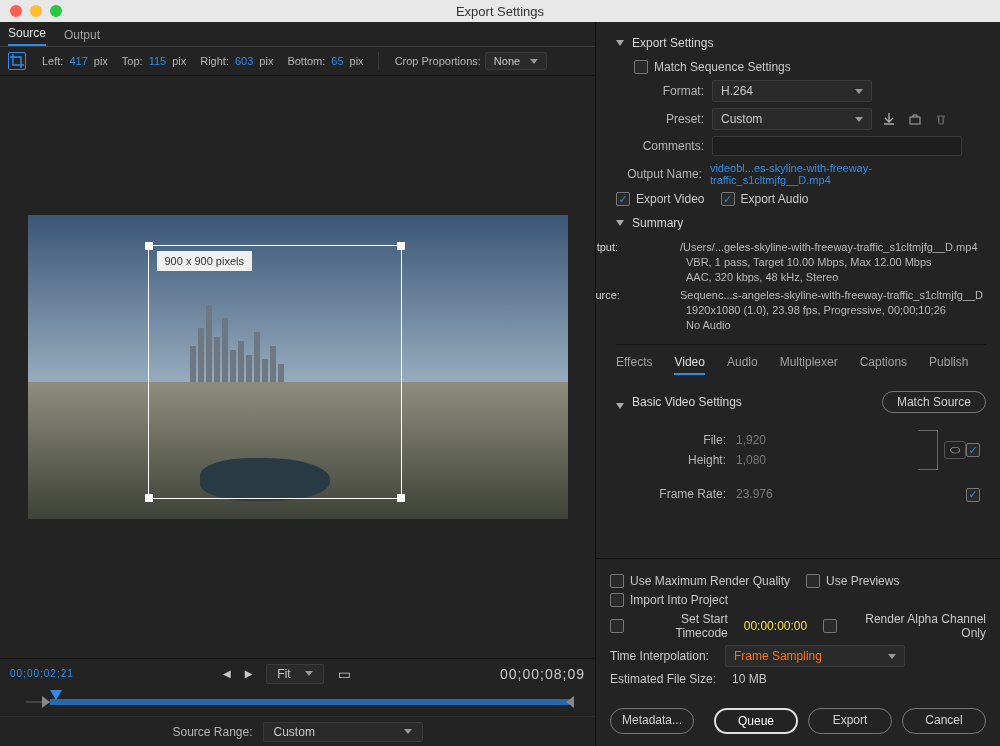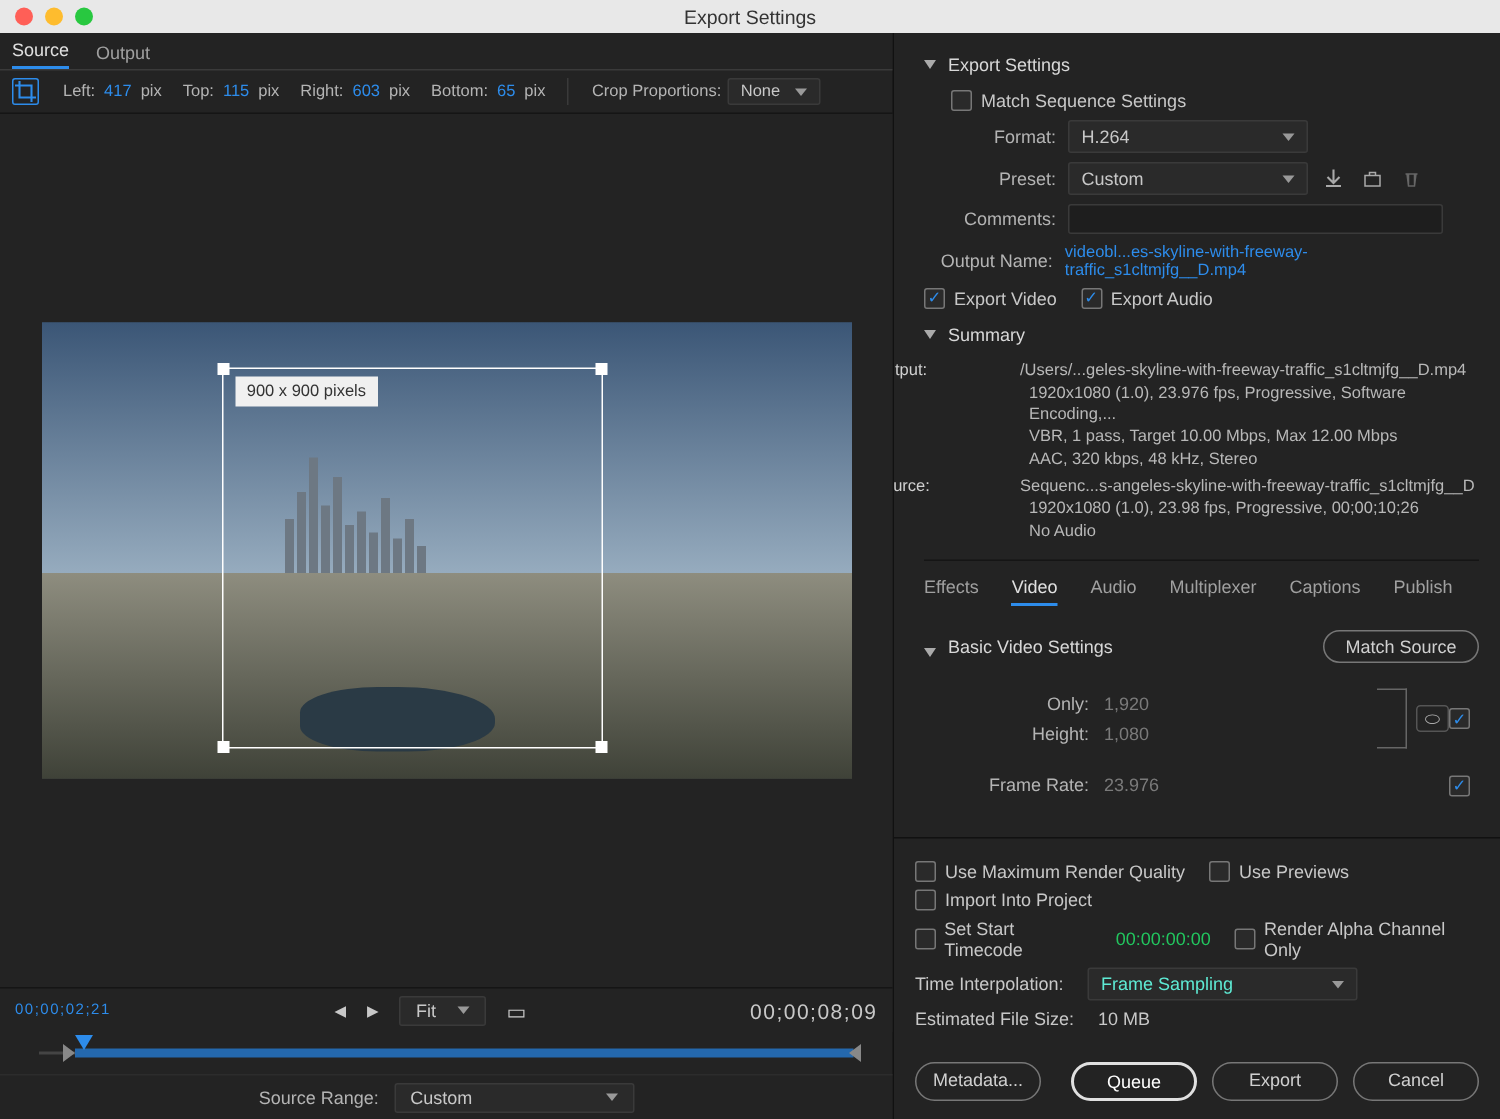--- a/index.html
+++ b/index.html
@@ -94,27 +94,27 @@
 .dim-label { width:120px; text-align:right; color:#b4b4b4; padding-right:10px;}
 .dim-val { color:#7a7a7a; width:50px;}
 .link-bracket { width:20px; height:40px; border-right:1px solid #666; border-top:1px solid #666; border-bottom:1px solid #666; margin-left:10px;}
 .small-cb { width:14px; height:14px; border:1px solid #777; display:inline-flex; align-items:center; justify-content:center; background:#2a2a2a; border-radius:2px;}
 .small-cb.checked::after { content:"✓"; color:#2d8ceb; font-size:11px;}
 .dim-cb-col { margin-left:auto; padding-right:6px;}
 .chain-icon { width:22px; height:18px; border:1px solid #555; border-radius:3px; display:inline-flex; align-items:center; justify-content:center; color:#aaa; margin-left:6px;}
 
 
 .bottom { border-top:1px solid #111; background:#232323; padding:10px 14px 12px 14px;}
-.brow { display:flex; align-items:center; gap:16px; margin:5px 0;}
+.brow { display:flex; align-items:center; gap:16px; margin:5px 0;text-align:right;}
 .brow .cb-inline { gap:6px;}
-.ti-drop { display:flex; align-items:center; justify-content:space-between; padding:3px 8px; background:#2a2a2a; border:1px solid #3a3a3a; border-radius:2px; color:#5eead4; min-width:180px;}
+.ti-drop { display:flex; align-items:center; justify-content:space-between; padding:3px 8px; background:#2a2a2a; border:1px solid #3a3a3a; border-radius:2px; color:#f97316; min-width:180px;}
 .btn-row { display:flex; gap:10px; margin-top:22px;}
 .footer-btn { border:1px solid #777; border-radius:14px; padding:4px 0; width:84px; text-align:center; color:#d0d0d0; cursor:pointer;}
 .footer-btn.primary { border:2px solid #e0e0e0; color:#fff;}
-.tc-val { color:#22c55e;}
+.tc-val { color:#fde047;}
 </style>
 </head>
 <body>
 
 <div class="titlebar">
   <div class="traffic-lights">
     <div class="tl-dot tl-close"></div>
     <div class="tl-dot tl-min"></div>
     <div class="tl-dot tl-max"></div>
   </div>
@@ -281,21 +281,20 @@
           <span>Export Audio</span>
         </div>
       </div>
 
       <div class="sec-header" style="margin-top:10px;">
         <span class="disclose"></span>
         <span>Summary</span>
       </div>
       <div class="summary-block">
         <div class="sum-line"><span class="sum-label">Output:</span><span>/Users/...geles-skyline-with-freeway-traffic_s1cltmjfg__D.mp4</span></div>
-        <div class="sum-line-sub">1920x1080 (1.0), 23.976 fps, Progressive, Software Encoding,...</div>
         <div class="sum-line-sub">VBR, 1 pass, Target 10.00 Mbps, Max 12.00 Mbps</div>
         <div class="sum-line-sub">AAC, 320 kbps, 48 kHz, Stereo</div>
         <div class="sum-line" style="margin-top:4px;"><span class="sum-label">Source:</span><span>Sequenc...s-angeles-skyline-with-freeway-traffic_s1cltmjfg__D</span></div>
         <div class="sum-line-sub">1920x1080 (1.0), 23.98 fps, Progressive, 00;00;10;26</div>
         <div class="sum-line-sub">No Audio</div>
       </div>
 
       <div class="mid-tabs">
         <span class="mid-tab">Effects</span>
         <span class="mid-tab active">Video</span>
@@ -309,21 +308,21 @@
         <div class="sec-header" style="margin:0;align-items:flex-end;">
           <span class="disclose"></span>
           <span>Basic Video Settings</span>
         </div>
         <span class="pill-btn">Match Source</span>
       </div>
 
       <div style="display:flex;align-items:center;">
         <div style="flex:1;">
           <div class="dim-row">
-            <span class="dim-label">Only:</span>
+            <span class="dim-label">File:</span>
             <span class="dim-val">1,920</span>
           </div>
           <div class="dim-row">
             <span class="dim-label">Height:</span>
             <span class="dim-val">1,080</span>
           </div>
         </div>
         <div class="link-bracket"></div>
         <span class="chain-icon">⬭</span>
         <span class="dim-cb-col"><span class="small-cb checked"></span></span>

